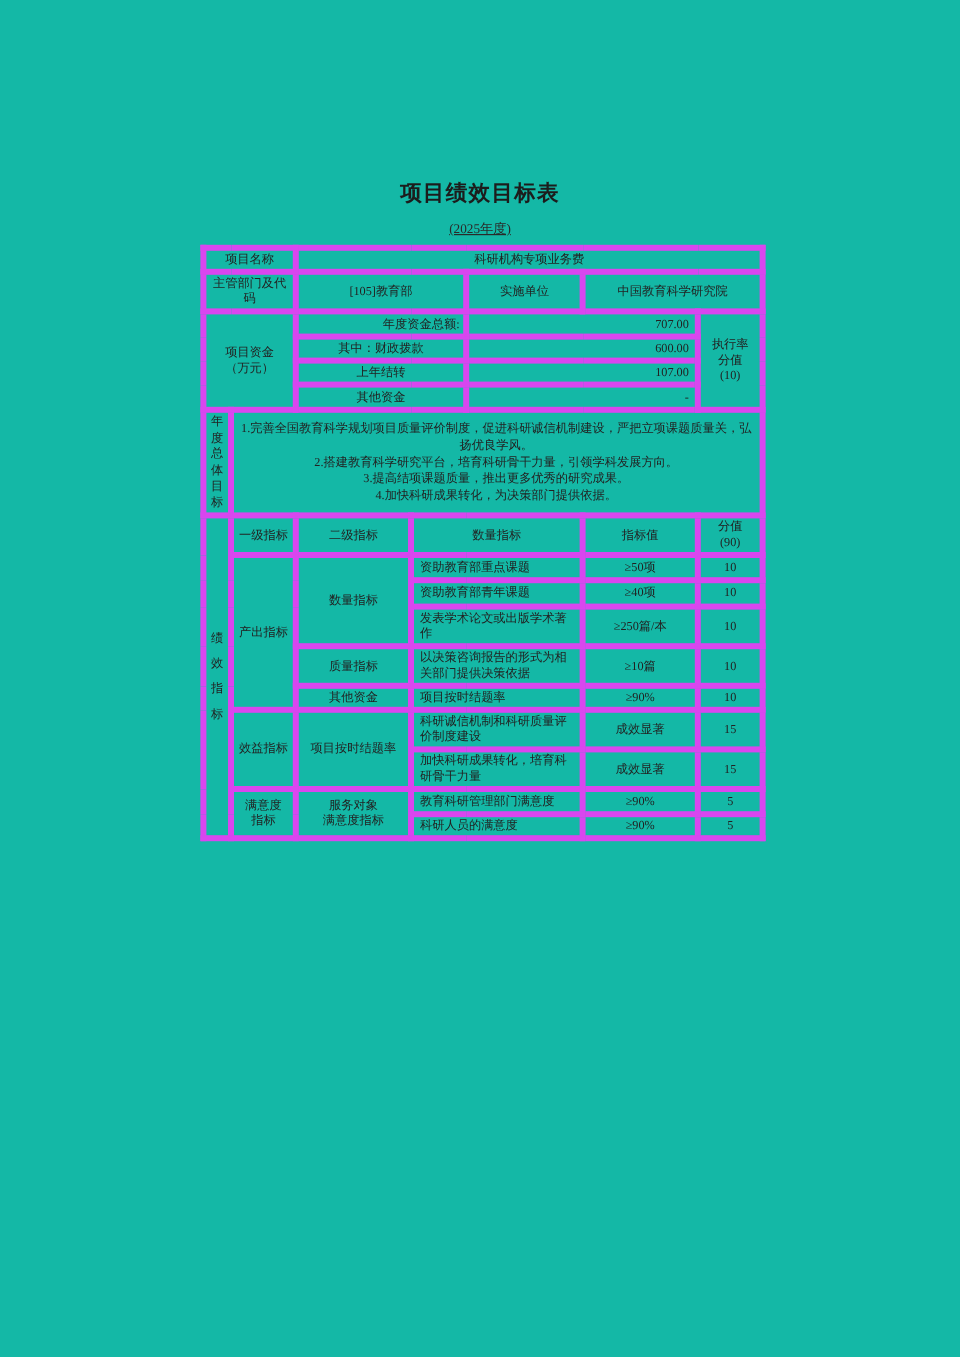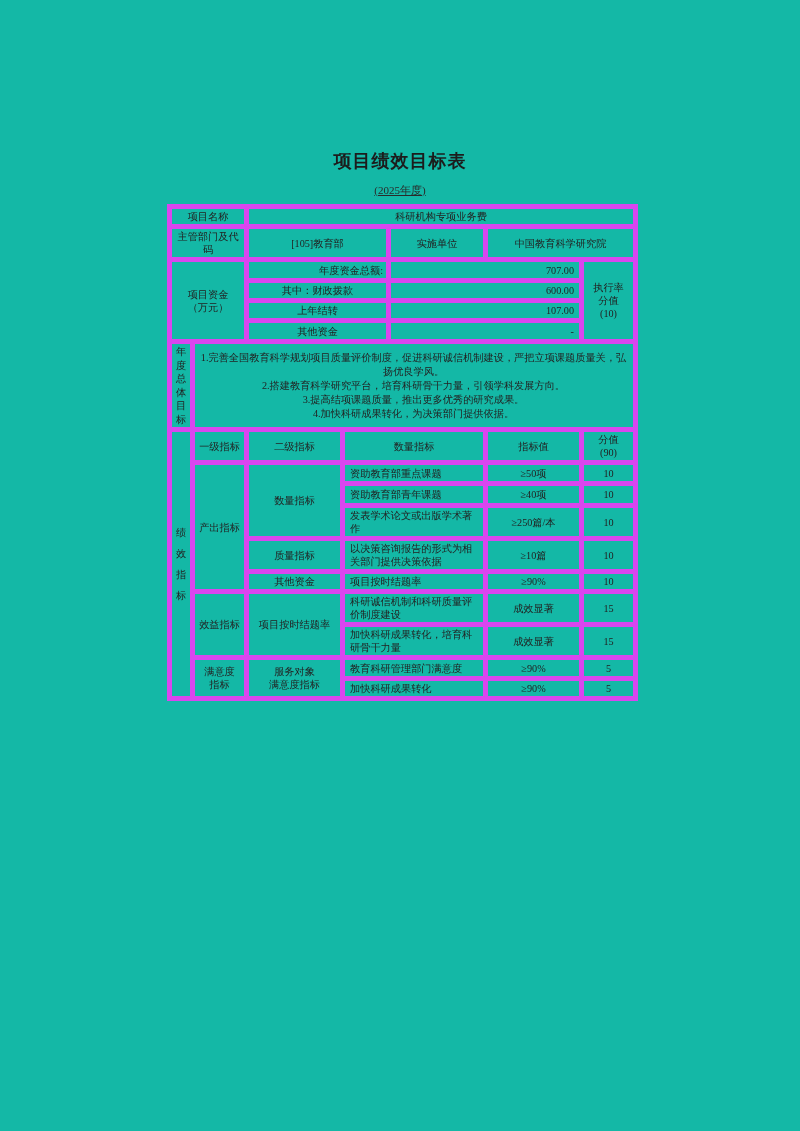--- a/index.html
+++ b/index.html
@@ -151,21 +151,21 @@
       <tr style="height:21px">
         <td rowspan="2">满意度
 指标</td>
         <td rowspan="2">服务对象
 满意度指标</td>
         <td colspan="2" class="l3">教育科研管理部门满意度</td>
         <td>≥90%</td>
         <td>5</td>
       </tr>
       <tr style="height:18px">
-        <td colspan="2" class="l3">加快科研成果转化</td>
+        <td colspan="2" class="l3">科研人员的满意度</td>
         <td>≥90%</td>
         <td>5</td>
       </tr>
     </tbody>
       </table>
   </div>
 
 </div>
 
 </body></html>

